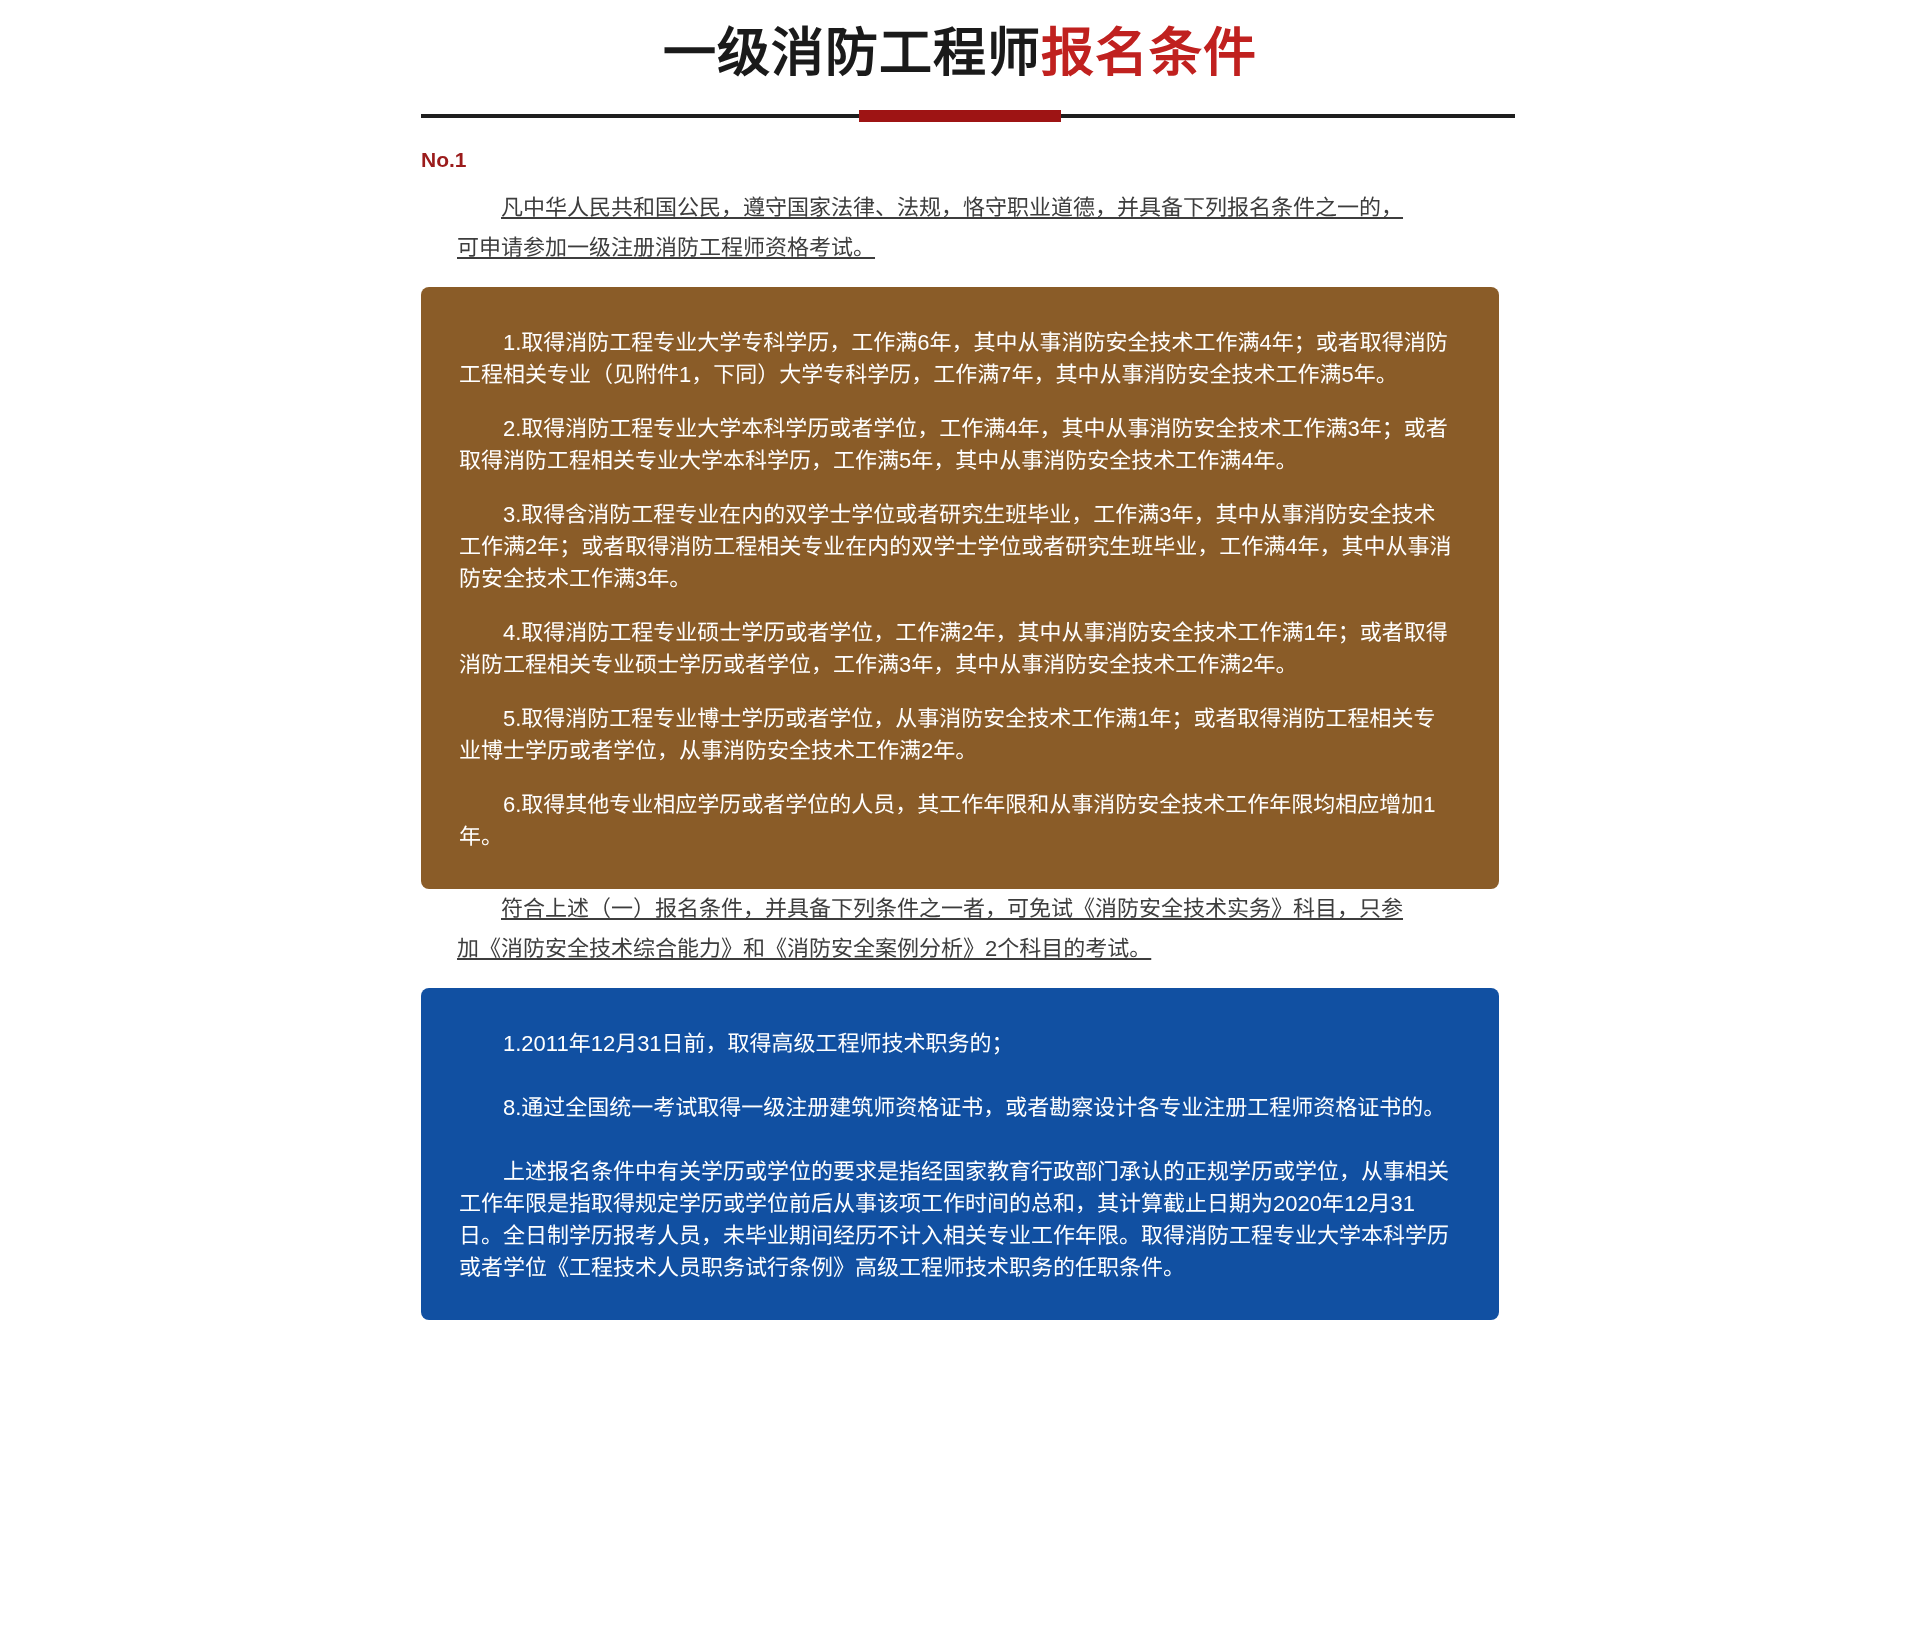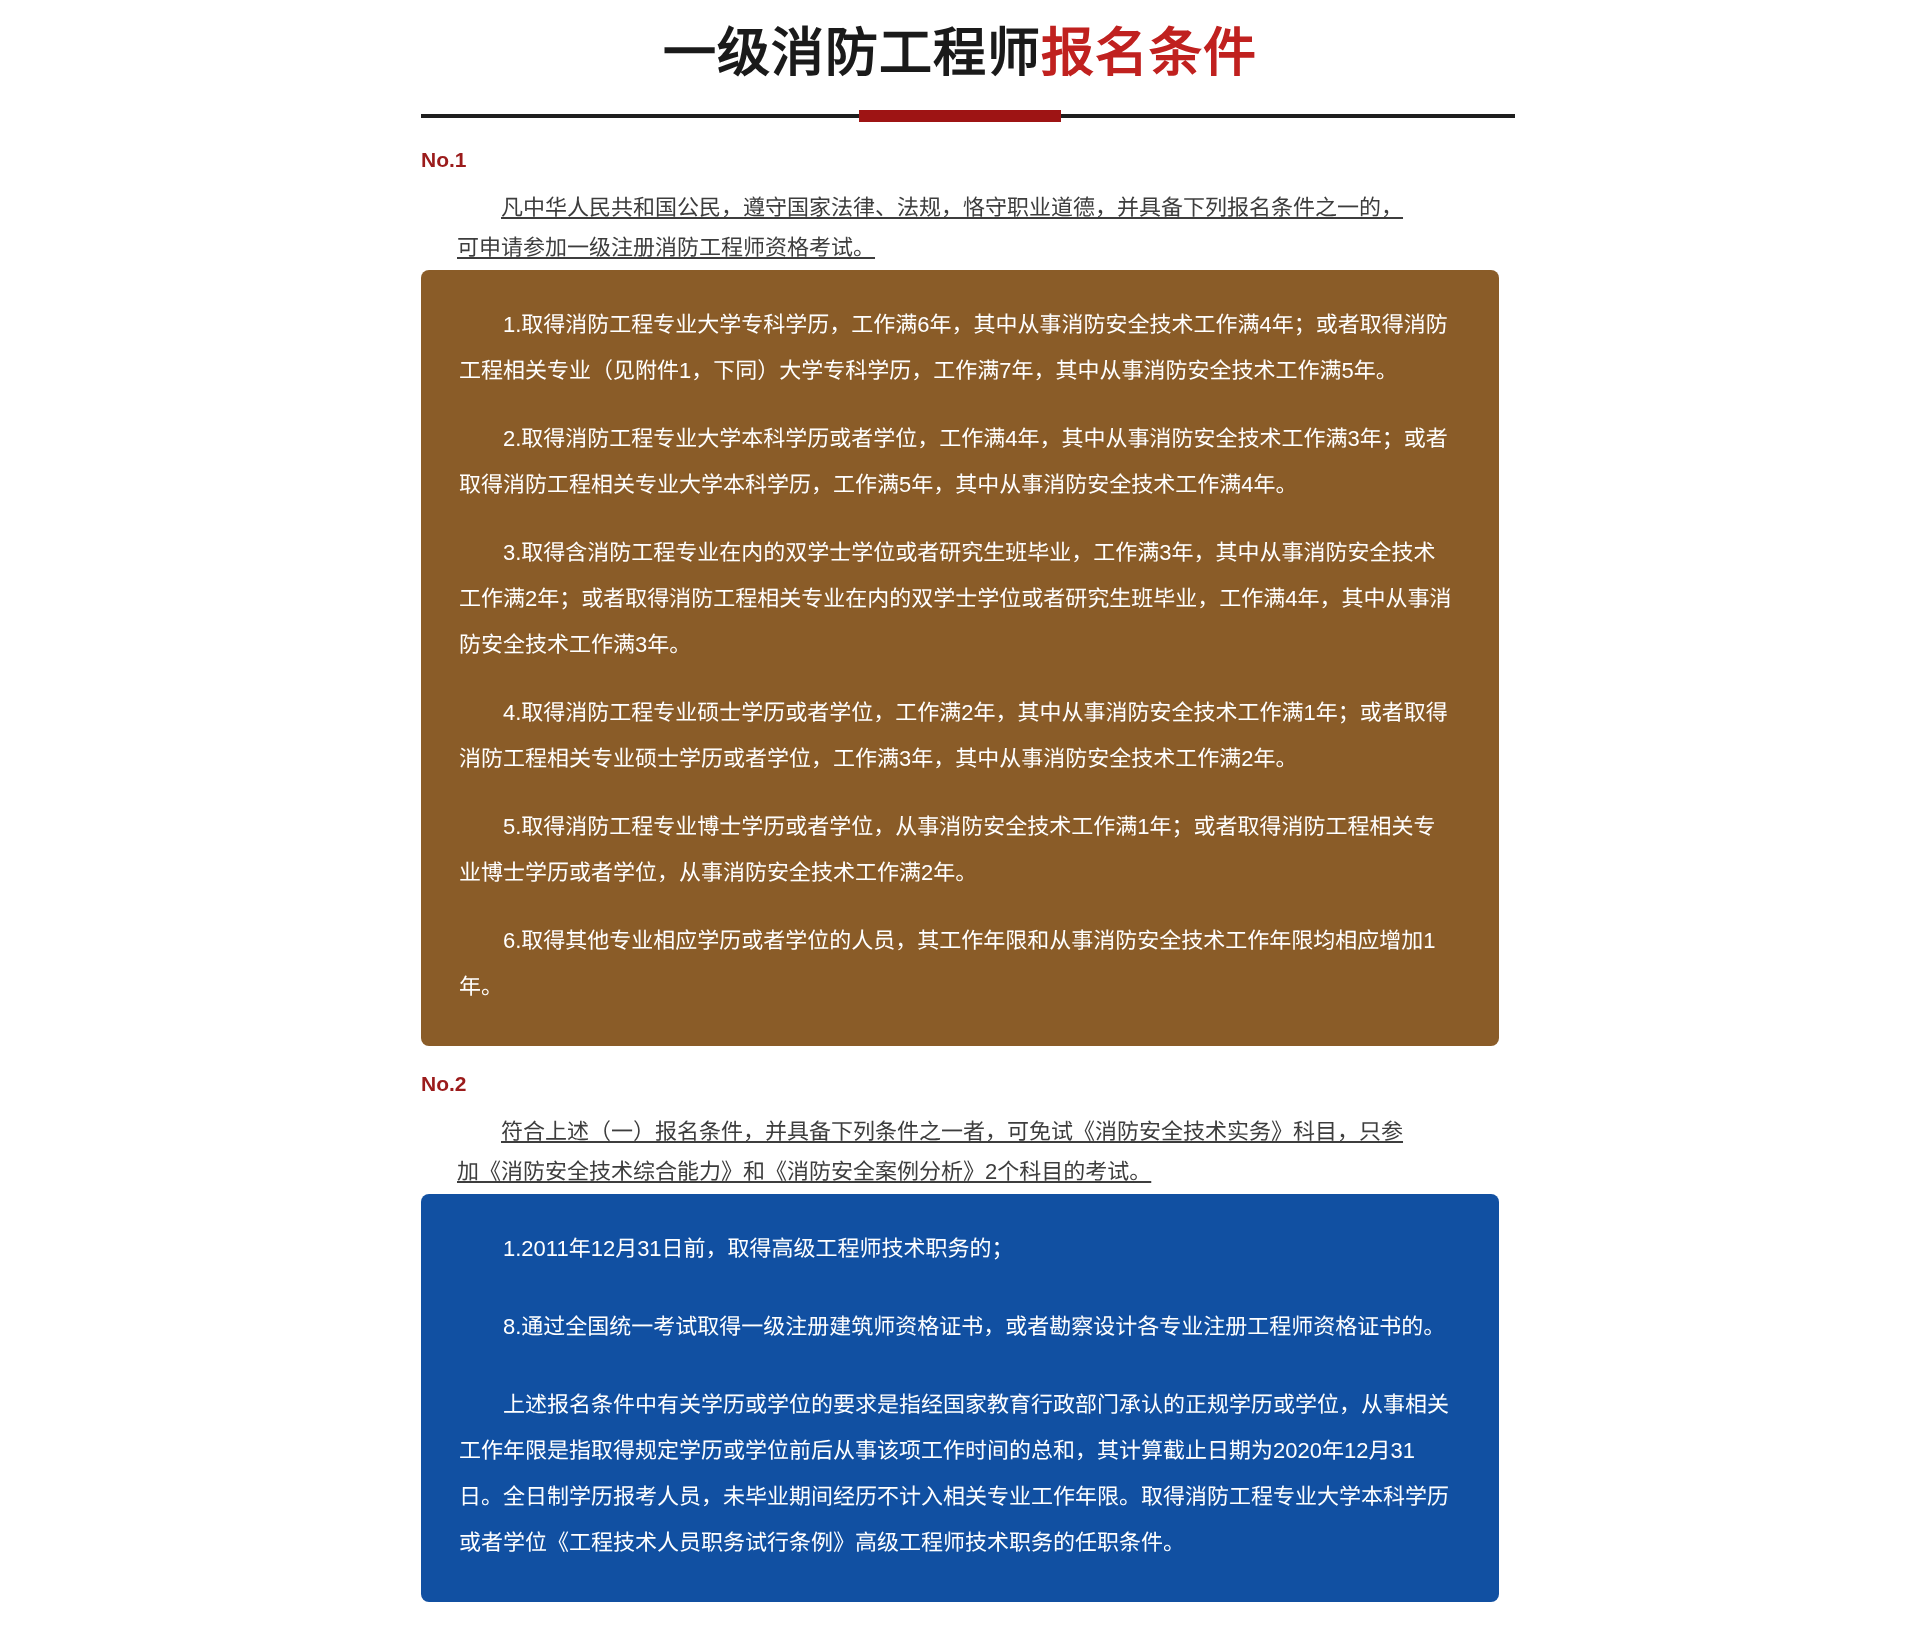--- a/index.html
+++ b/index.html
@@ -63,26 +63,26 @@
   .intro{
     width:962px;
     margin:0 0 0 36px;
     font-size:22px;
     line-height:40px;
     color:var(--body-text);
     text-indent:2em;
     text-decoration:underline;
   }
   .box{
-    margin-top:2px;
+    margin-top:19px;
     border-radius:8px;
-    padding:32px 42px 36px 38px;
+    padding:40px 42px 36px 38px;
     color:var(--box-text);
     font-size:22px;
-    line-height:46px;
+    line-height:32px;
   }
   .box p{
     margin:0 0 22px 0;
     text-indent:2em;
   }
   .box p:last-child{margin-bottom:0;}
   .box-brown{background:var(--box1-bg);}
   .box-blue{background:var(--box2-bg);}
   .box-blue p{margin-bottom:32px;}
   .extra-gap{margin-top:46px;}
@@ -108,21 +108,20 @@
       <p>1.取得消防工程专业大学专科学历，工作满6年，其中从事消防安全技术工作满4年；或者取得消防工程相关专业（见附件1，下同）大学专科学历，工作满7年，其中从事消防安全技术工作满5年。</p>
       <p>2.取得消防工程专业大学本科学历或者学位，工作满4年，其中从事消防安全技术工作满3年；或者取得消防工程相关专业大学本科学历，工作满5年，其中从事消防安全技术工作满4年。</p>
       <p>3.取得含消防工程专业在内的双学士学位或者研究生班毕业，工作满3年，其中从事消防安全技术工作满2年；或者取得消防工程相关专业在内的双学士学位或者研究生班毕业，工作满4年，其中从事消防安全技术工作满3年。</p>
       <p>4.取得消防工程专业硕士学历或者学位，工作满2年，其中从事消防安全技术工作满1年；或者取得消防工程相关专业硕士学历或者学位，工作满3年，其中从事消防安全技术工作满2年。</p>
       <p>5.取得消防工程专业博士学历或者学位，从事消防安全技术工作满1年；或者取得消防工程相关专业博士学历或者学位，从事消防安全技术工作满2年。</p>
       <p class="extra-gap">6.取得其他专业相应学历或者学位的人员，其工作年限和从事消防安全技术工作年限均相应增加1年。</p>
     </div>
   </section>
 
   <section>
-    <h2 class="section-heading">No.2</h2>
     <p class="intro">符合上述（一）报名条件，并具备下列条件之一者，可免试《消防安全技术实务》科目，只参加《消防安全技术综合能力》和《消防安全案例分析》2个科目的考试。</p>
     <div class="box box-blue">
       <p>1.2011年12月31日前，取得高级工程师技术职务的；</p>
       <p>8.通过全国统一考试取得一级注册建筑师资格证书，或者勘察设计各专业注册工程师资格证书的。</p>
       <p class="note-gap">上述报名条件中有关学历或学位的要求是指经国家教育行政部门承认的正规学历或学位，从事相关工作年限是指取得规定学历或学位前后从事该项工作时间的总和，其计算截止日期为2020年12月31日。全日制学历报考人员，未毕业期间经历不计入相关专业工作年限。取得消防工程专业大学本科学历或者学位《工程技术人员职务试行条例》高级工程师技术职务的任职条件。</p>
     </div>
   </section>
 
 </div>
 

